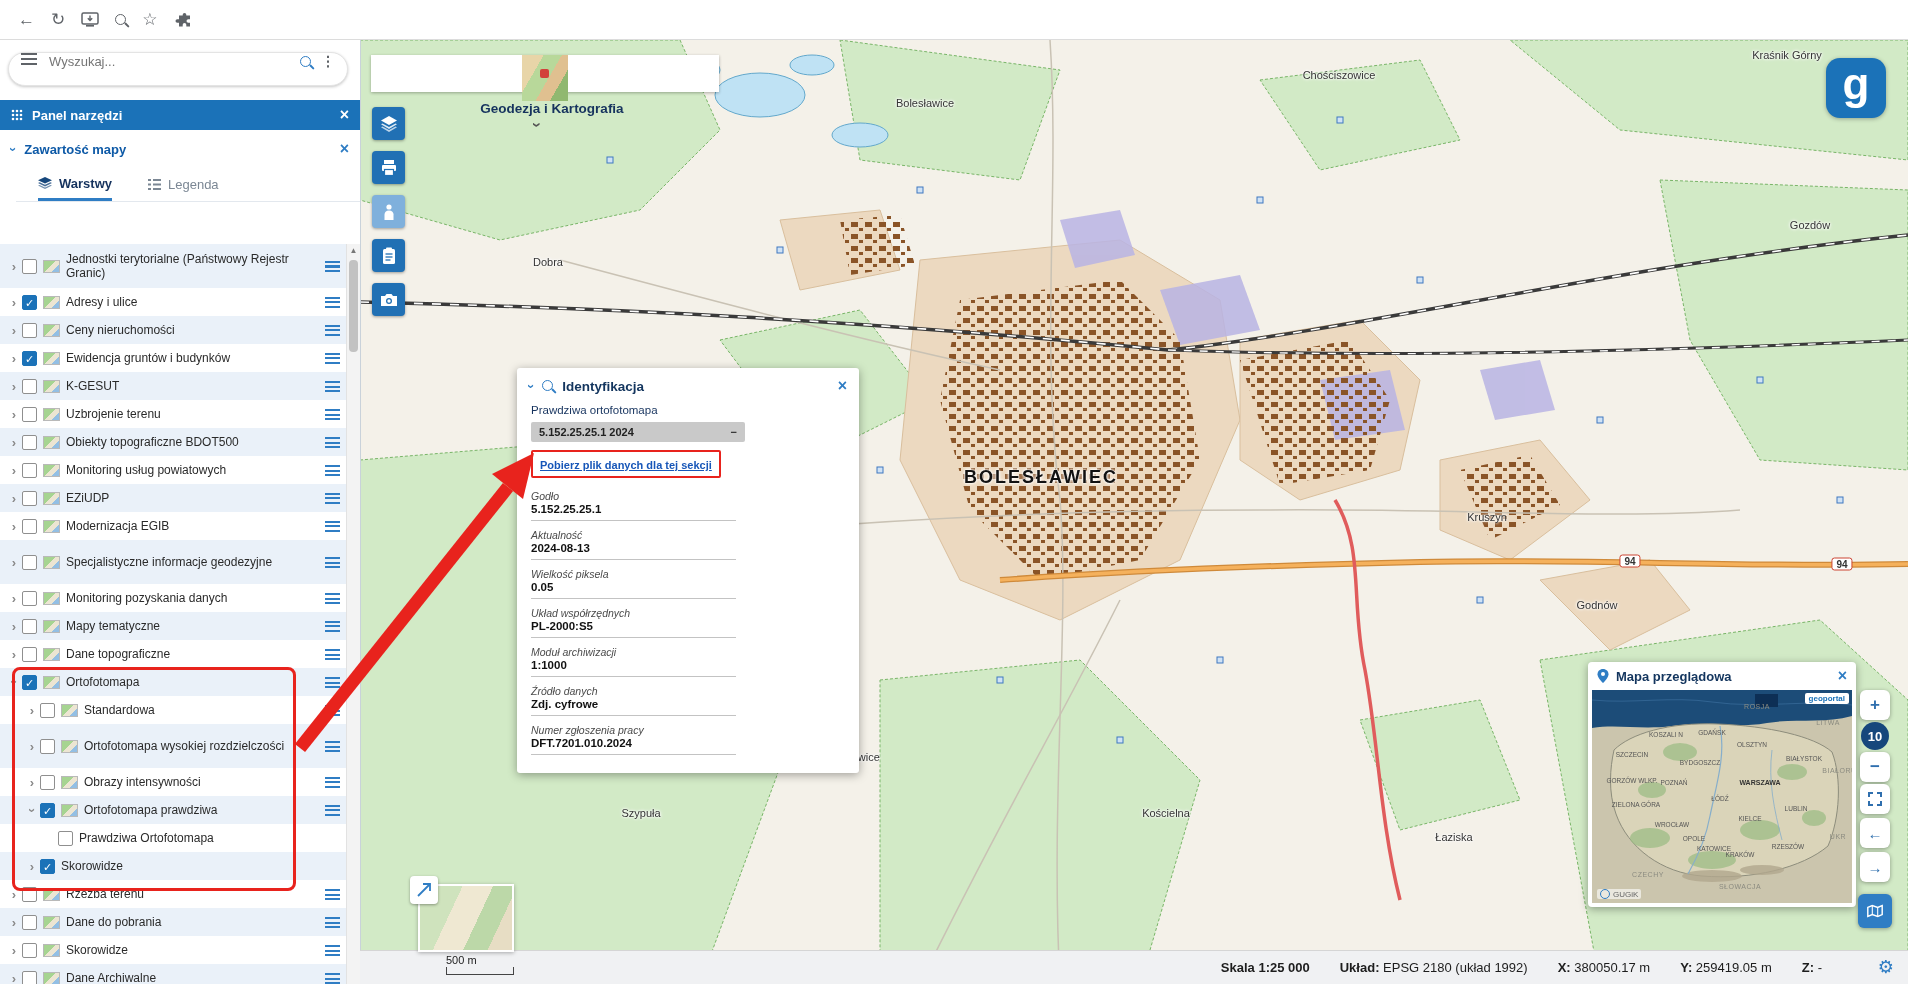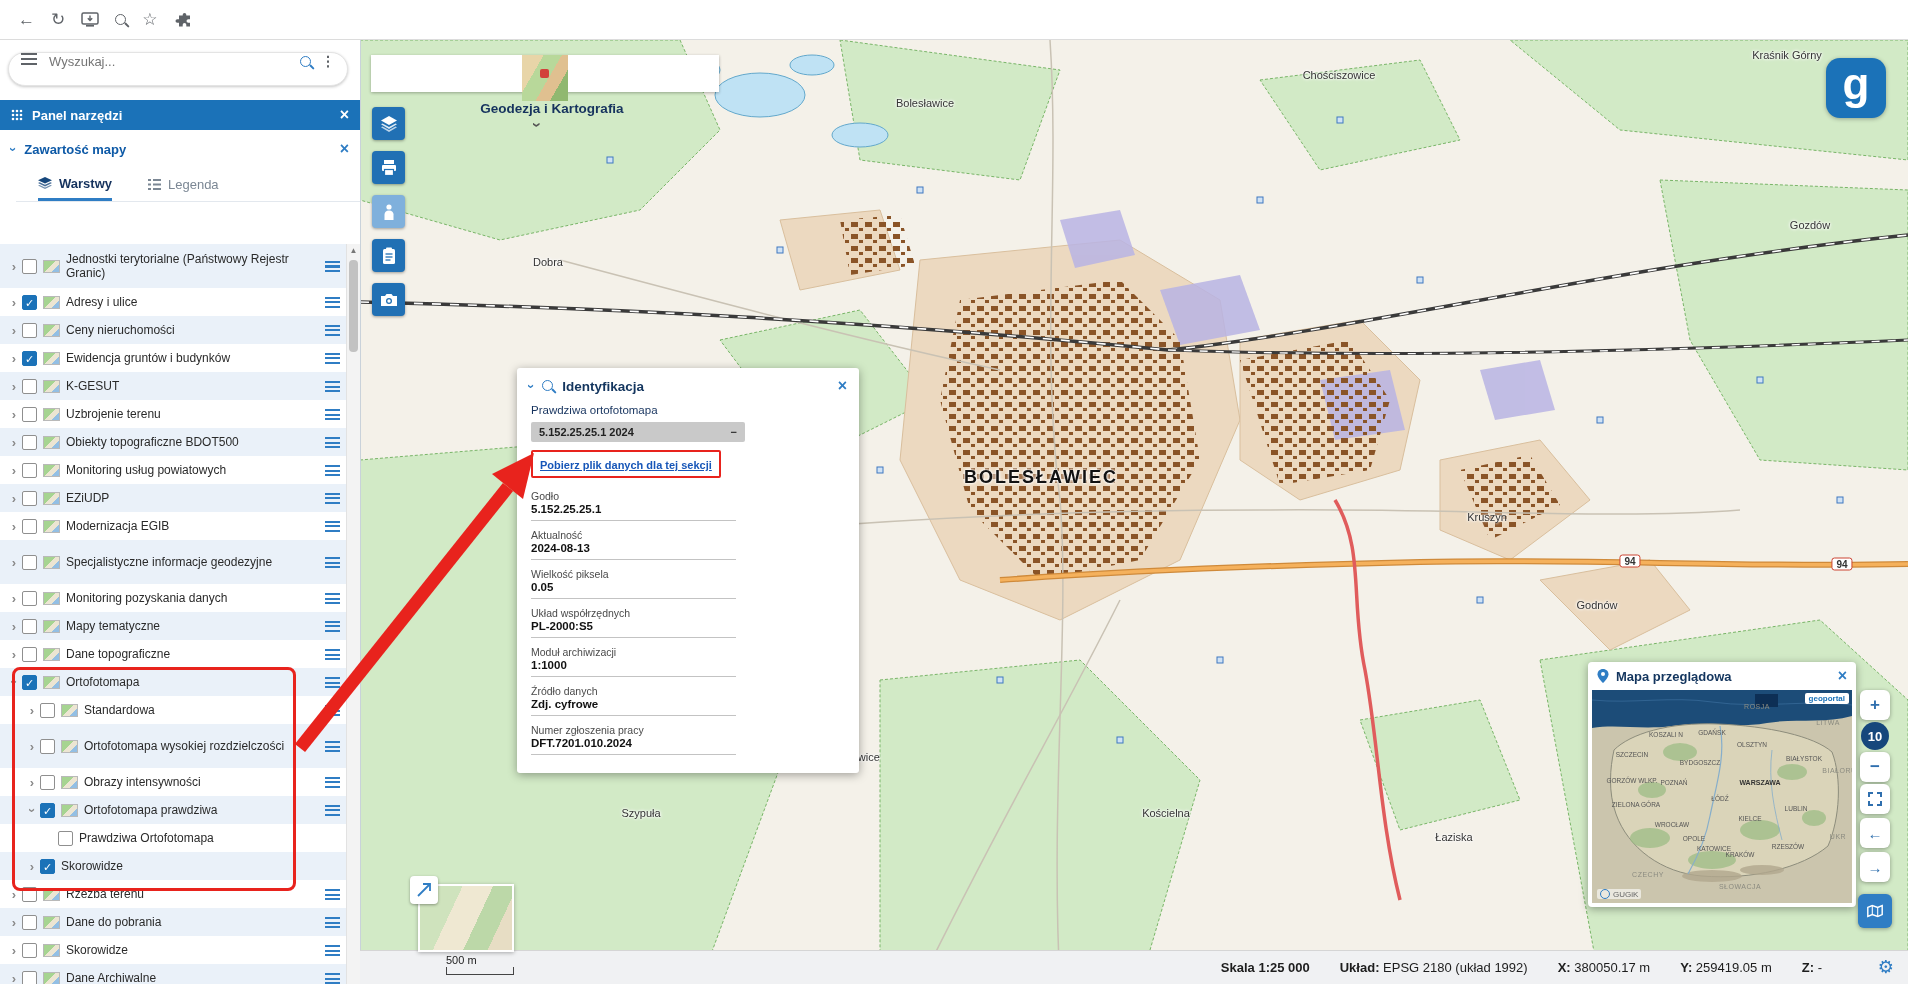--- a/index.html
+++ b/index.html
@@ -73,21 +73,21 @@
   #identify{position:absolute;left:517px;top:368px;width:342px;background:#fff;box-shadow:0 2px 10px rgba(0,0,0,.35);border-radius:3px;z-index:20;padding-bottom:10px;}
   .ihead{display:flex;align-items:center;gap:9px;padding:9px 12px 5px 12px;}
   .ititle{font-size:13.5px;font-weight:bold;color:#13355e;}
   .ident-sub{margin:4px 0 6px 14px;font-size:11.5px;color:#16335e;}
   .ident-bar{margin-left:14px;width:214px;height:20px;background:#c9c9c9;border-radius:2px;display:flex;align-items:center;padding:0 8px;box-sizing:border-box;font-size:11px;font-weight:bold;color:#222;}
   .ident-bar .minus{margin-left:auto;color:#333;font-weight:bold;}
   .ident-linkwrap{margin:8px 0 12px 14px;}
   .ident-linkbox{display:inline-block;border:2px solid #e8231d;border-radius:2px;padding:3px 7px;}
   .ident-link{font-size:11px;font-weight:bold;color:#1756b8;text-decoration:underline;}
   .ifield{margin:0 0 8px 14px;}
-  .iflabel{font-size:10.5px;color:#4a4a4a;}
+  .iflabel{font-size:10.5px;color:#4a4a4a;font-style:italic;}
   .ifvalue{font-size:11.5px;font-weight:bold;color:#111;margin-top:1px;}
   .ifline{width:205px;border-bottom:1px solid #c3c3c3;margin-top:5px;}
 
   
   #overview{position:absolute;left:1588px;top:662px;width:268px;height:245px;background:#fff;border-radius:4px;box-shadow:0 2px 8px rgba(0,0,0,.35);z-index:15;}
   .ovhead{display:flex;align-items:center;gap:7px;height:28px;padding:0 9px;}
   .ovtitle{font-size:13px;font-weight:bold;color:#13355e;}
   #ov-map{position:absolute;left:4px;top:28px;width:260px;height:213px;overflow:hidden;background:#cbc5ad;}
   #ov-labels{position:absolute;left:0;top:0;width:100%;height:100%;pointer-events:none;}
   .ovlabel{position:absolute;transform:translate(-50%,-50%);font-size:6.5px;color:#555;white-space:nowrap;}

